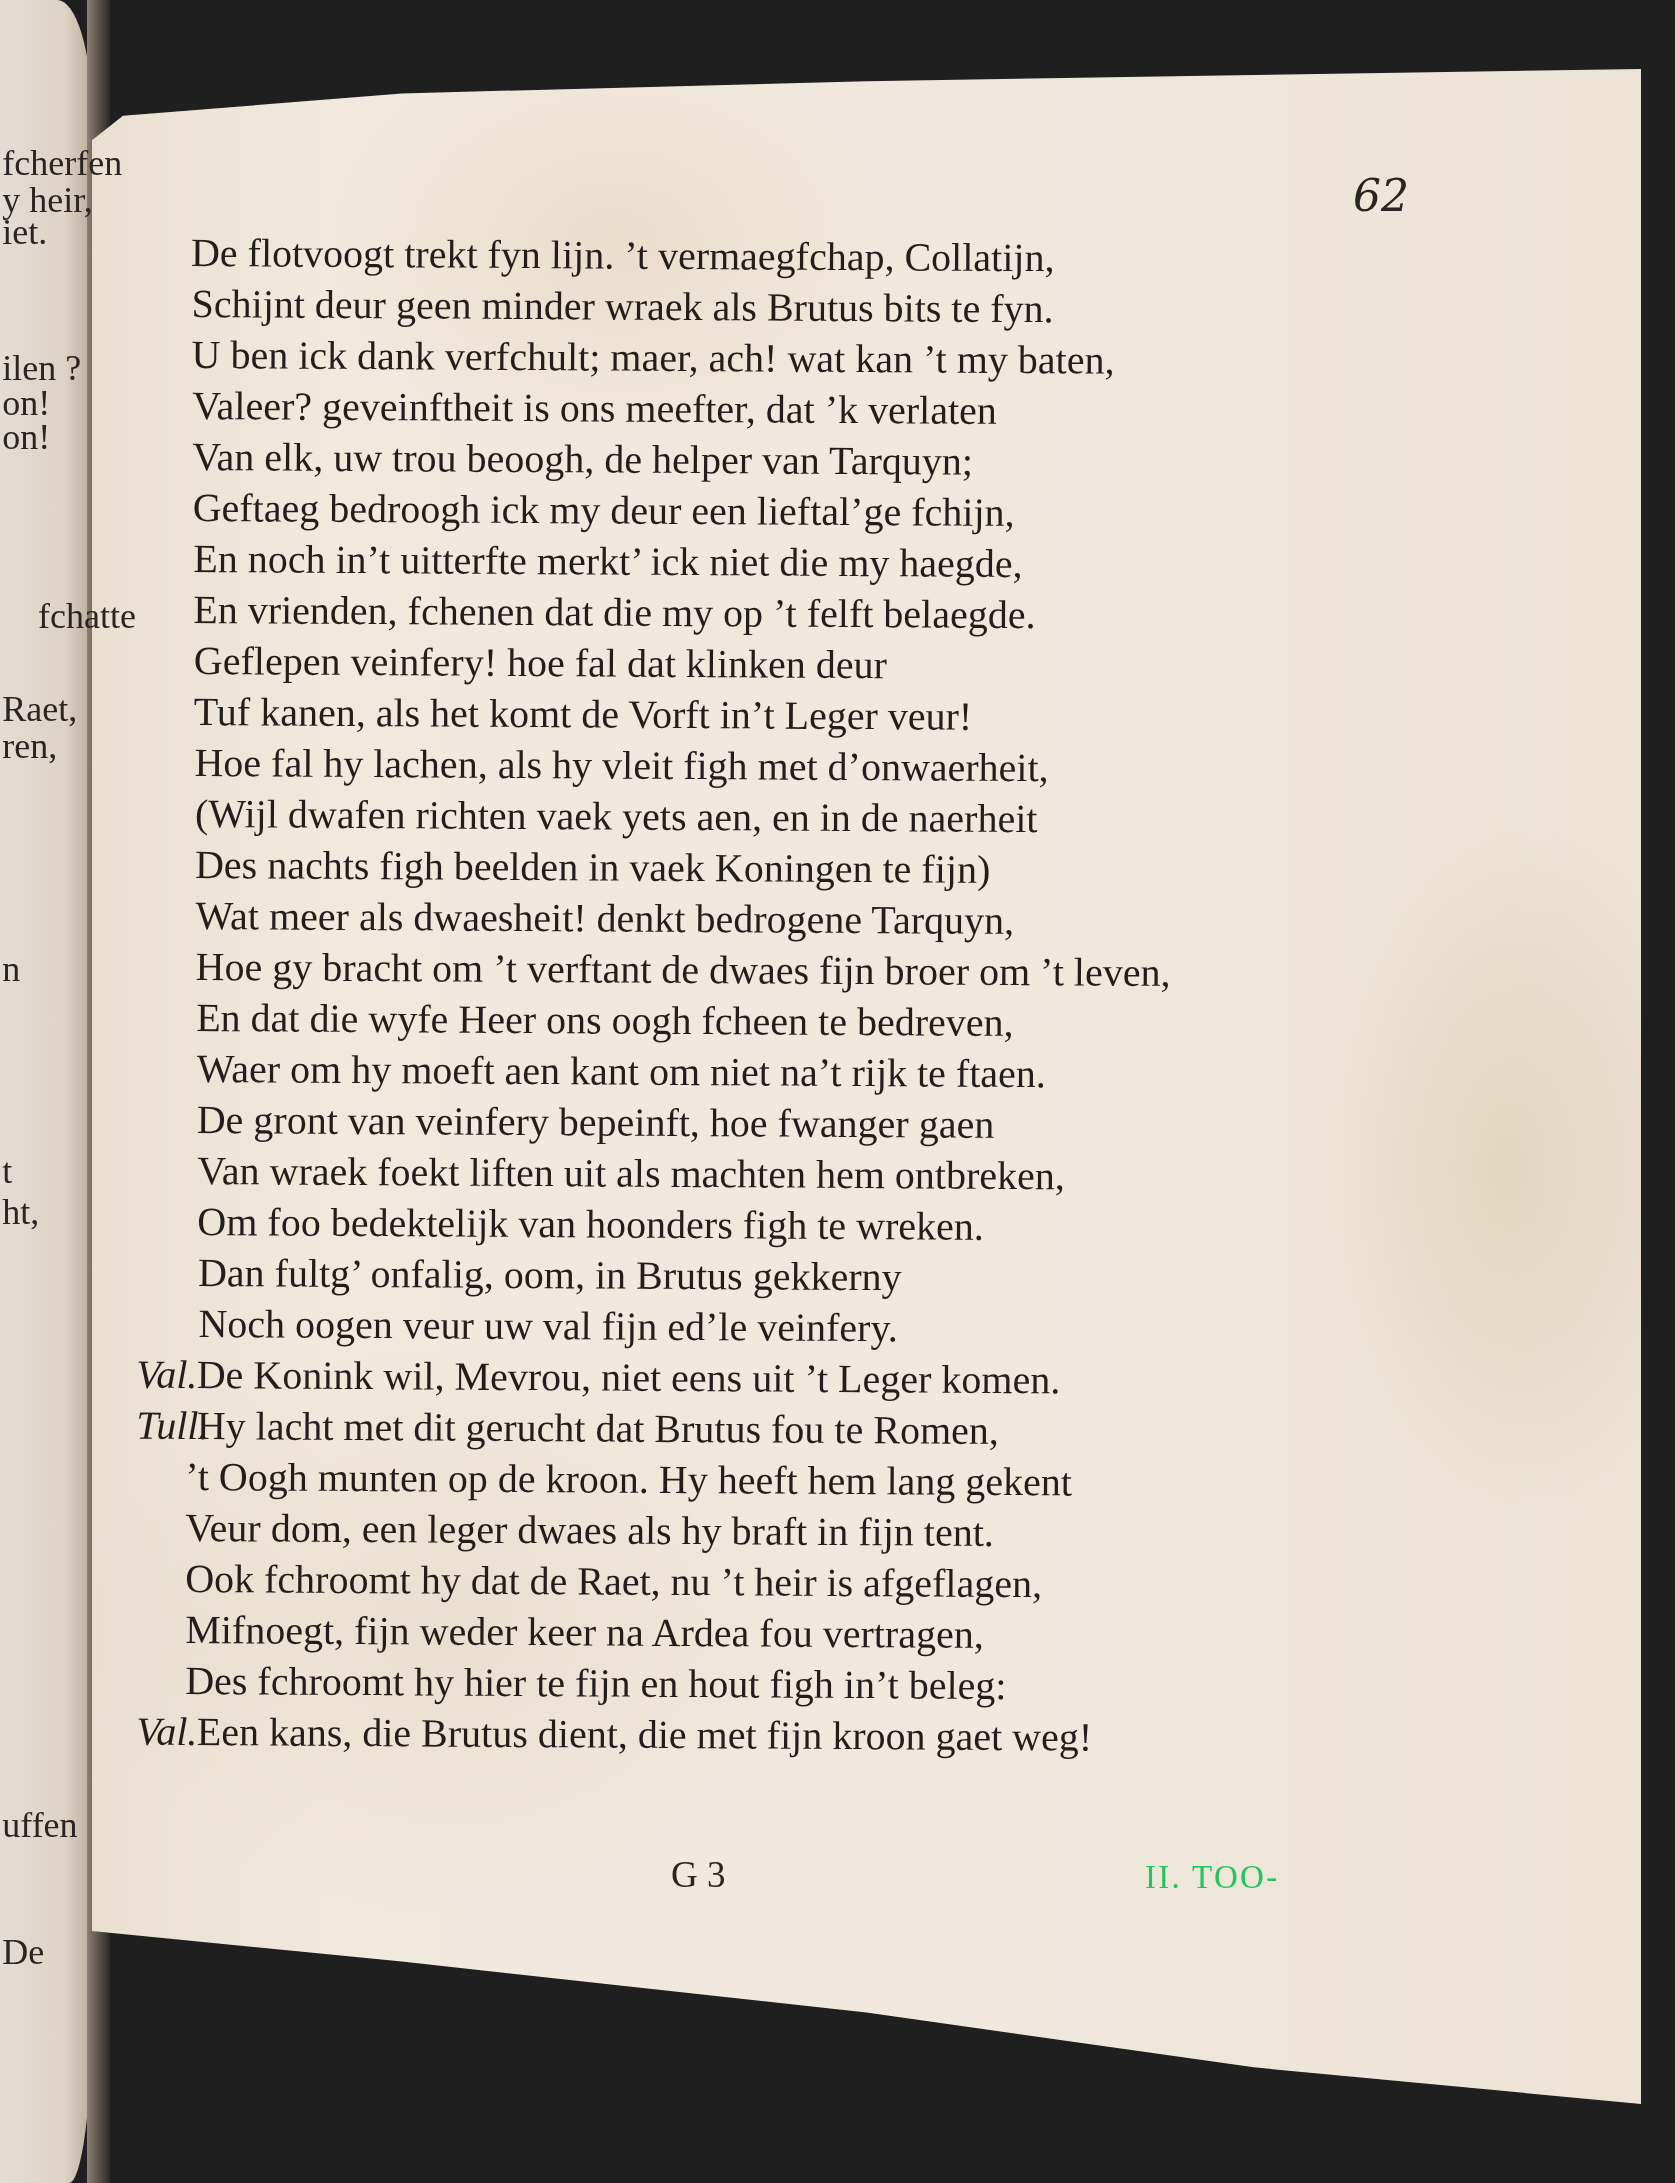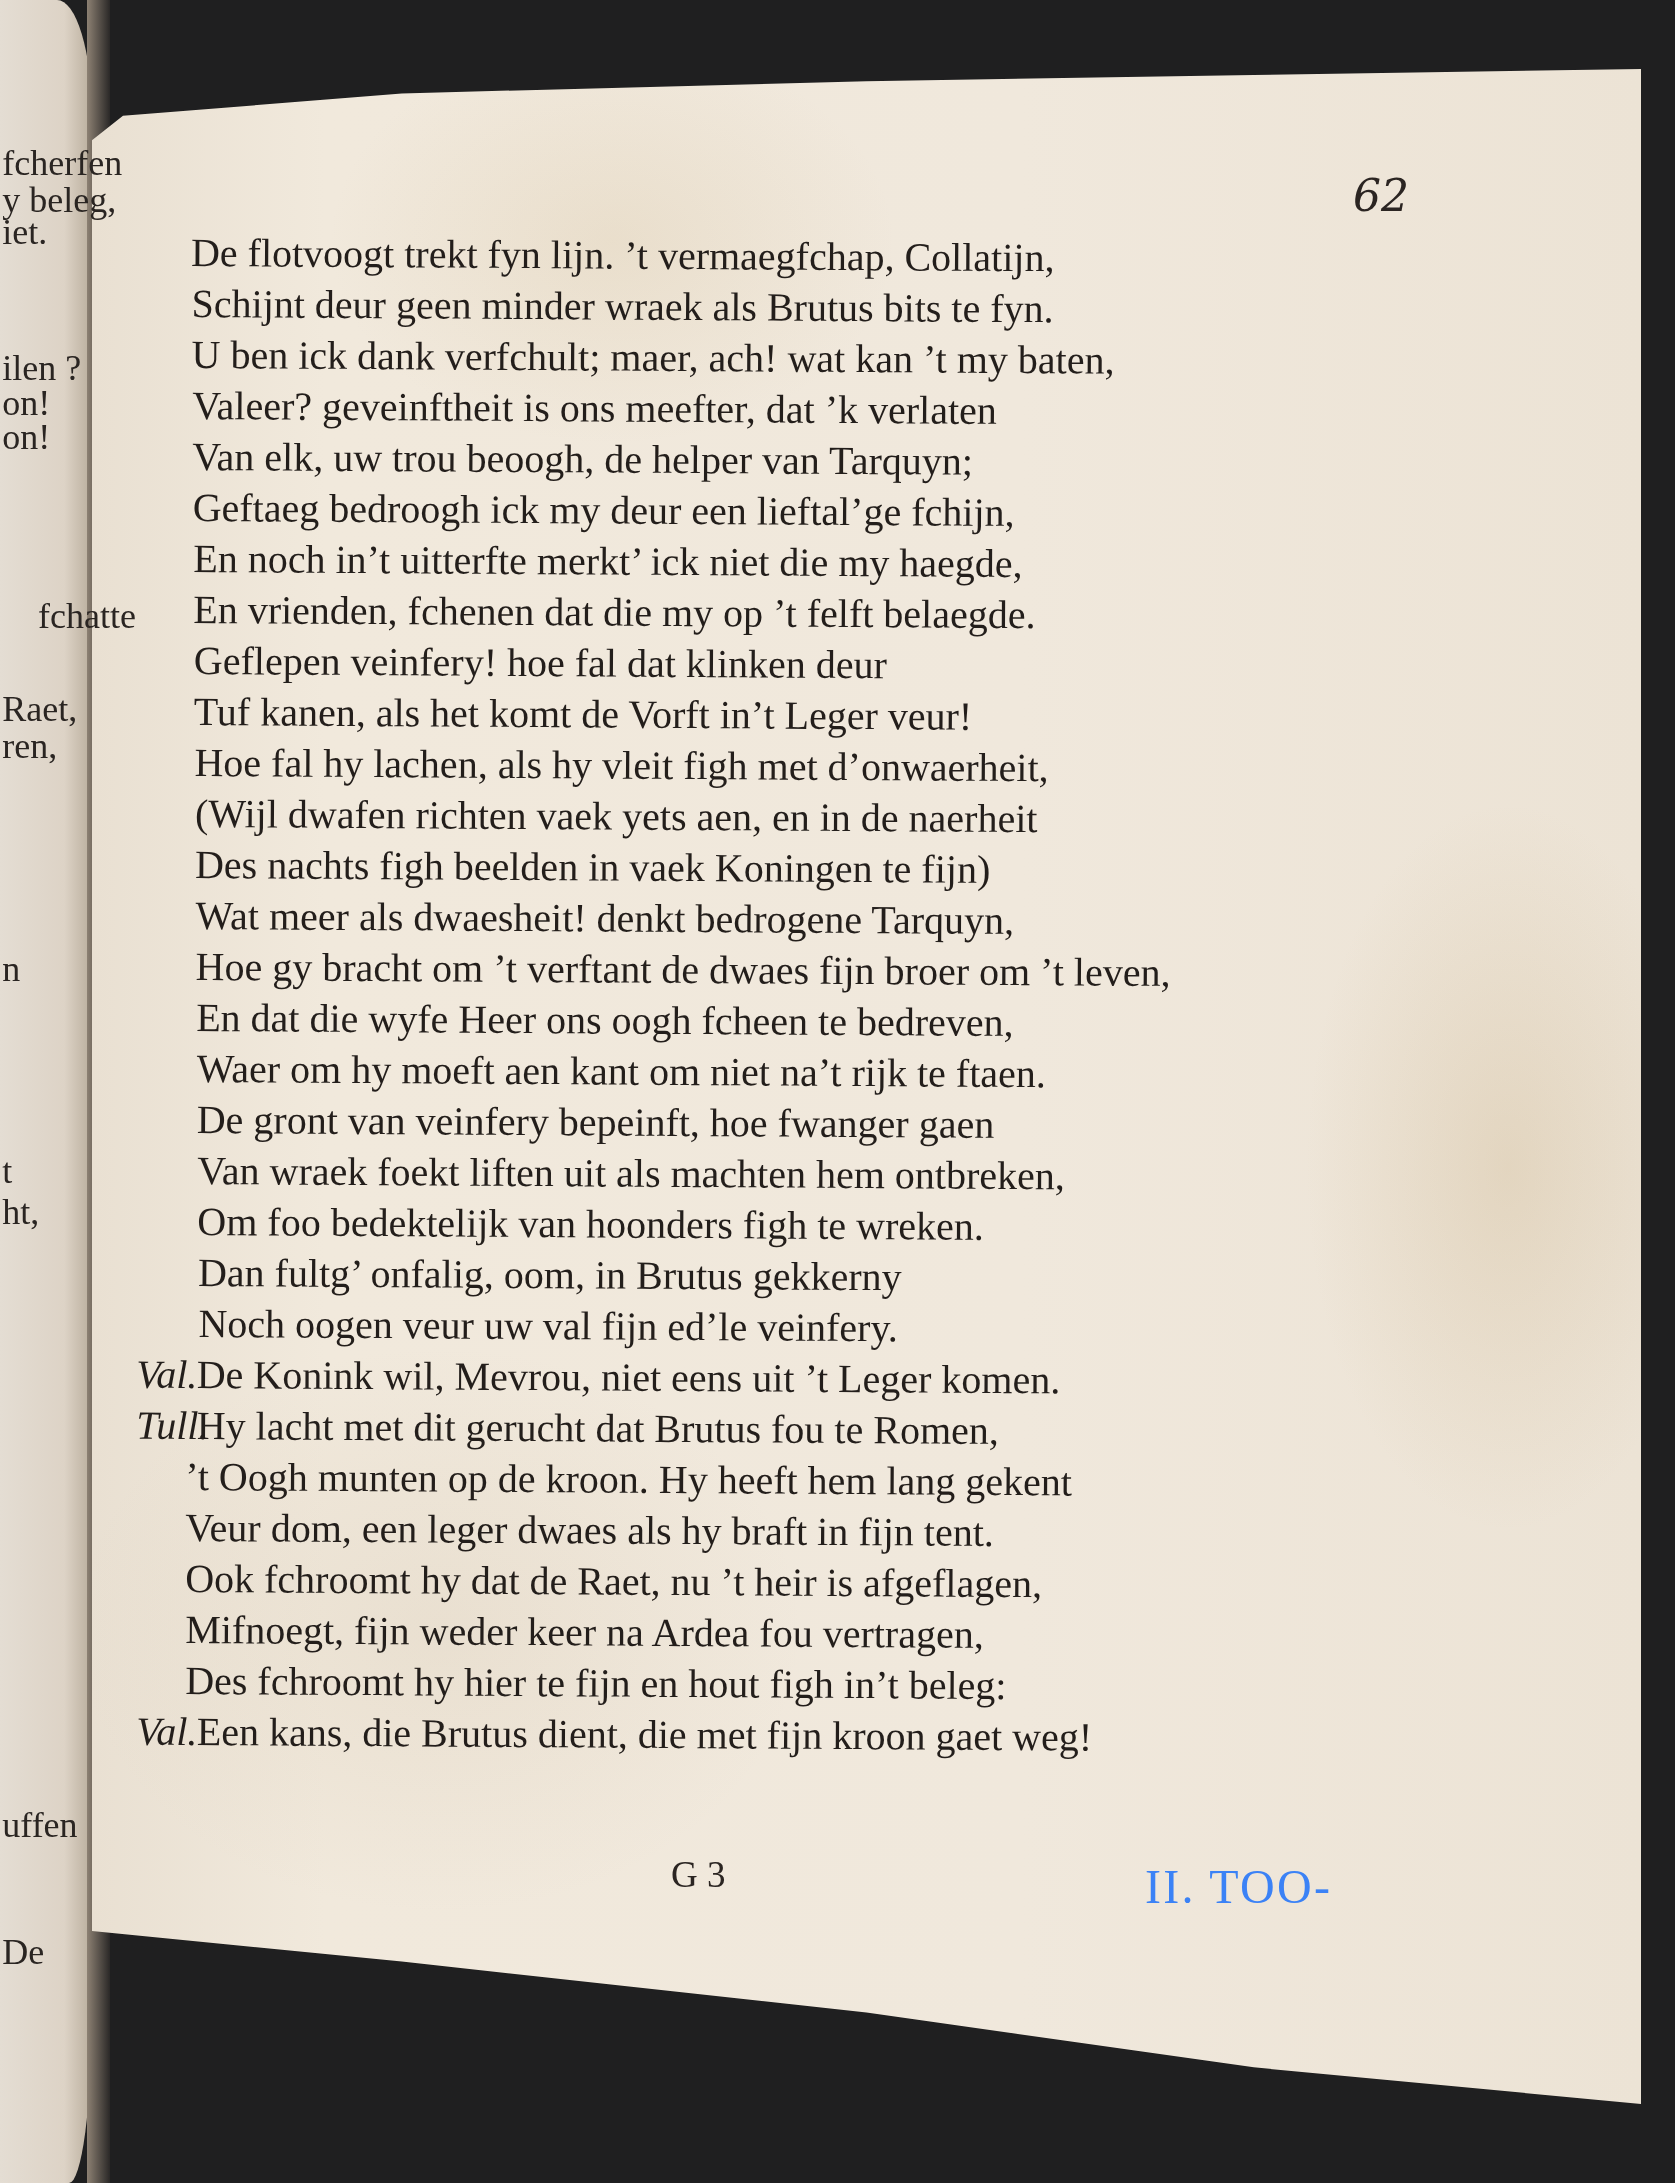--- a/index.html
+++ b/index.html
@@ -57,21 +57,21 @@
   }
   .line.speaker-line { padding-left:11.6px; }
   .footer {
     position:absolute; top:1853px; left:0; width:1392px; height:58px;
     font-family:"Liberation Serif", serif;
   }
   .signature {
     position:absolute; left:671px; top:0; font-size:37px; color:#2b2522;
   }
   .catchword {
-    position:absolute; left:1145px; top:5.8px; font-size:48px; color:#3b82f6; letter-spacing:2.3px;
+    position:absolute; left:1145px; top:5.8px; font-size:33px; color:#22c55e; letter-spacing:2.3px;
   }
 </style>
 </head>
 <body>
 
 <div class="left-page" id="leftPage"></div>
 <div class="left-gutter"></div>
 
 <div class="page"></div>
 
@@ -111,21 +111,21 @@
     <div class="line" style="transform: translateX(-5.8px) rotate(0.35deg);"><span>Des fchroomt hy hier te fijn en hout figh in’t beleg:</span></div>
     <div class="line speaker-line" style="transform: translateX(-5.8px) rotate(0.35deg);"><span class="speaker">Val.</span><span>Een kans, die Brutus dient, die met fijn kroon gaet weg!</span></div>
   </div>
 
 <div class="footer">
   <div class="signature">G 3</div>
   <div class="catchword">II. TOO-</div>
 </div>
 
 <div class="left-frag" style="top: 142px; left: 2.3px;">fcherfen</div>
-<div class="left-frag" style="top: 179px; left: 2.3px;">y beleg,</div>
+<div class="left-frag" style="top: 179px; left: 2.3px;">y heir,</div>
 <div class="left-frag" style="top: 211px; left: 2.3px;">iet.</div>
 <div class="left-frag" style="top: 347px; left: 2.3px;">ilen ?</div>
 <div class="left-frag" style="top: 382px; left: 2.3px;">on!</div>
 <div class="left-frag" style="top: 416px; left: 2.3px;">on!</div>
 <div class="left-frag" style="top: 595px; left: 18px; margin-left: 20px;">fchatte</div>
 <div class="left-frag" style="top: 688px; left: 2.3px;">Raet,</div>
 <div class="left-frag" style="top: 725px; left: 2.3px;">ren,</div>
 <div class="left-frag" style="top: 948px; left: 2.3px;">n</div>
 <div class="left-frag" style="top: 1150px; left: 2.3px;">t</div>
 <div class="left-frag" style="top: 1191px; left: 2.3px;">ht,</div>

